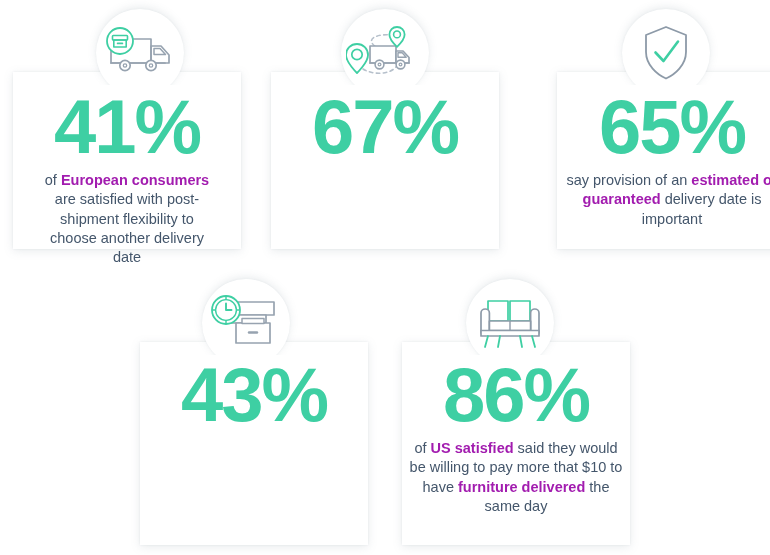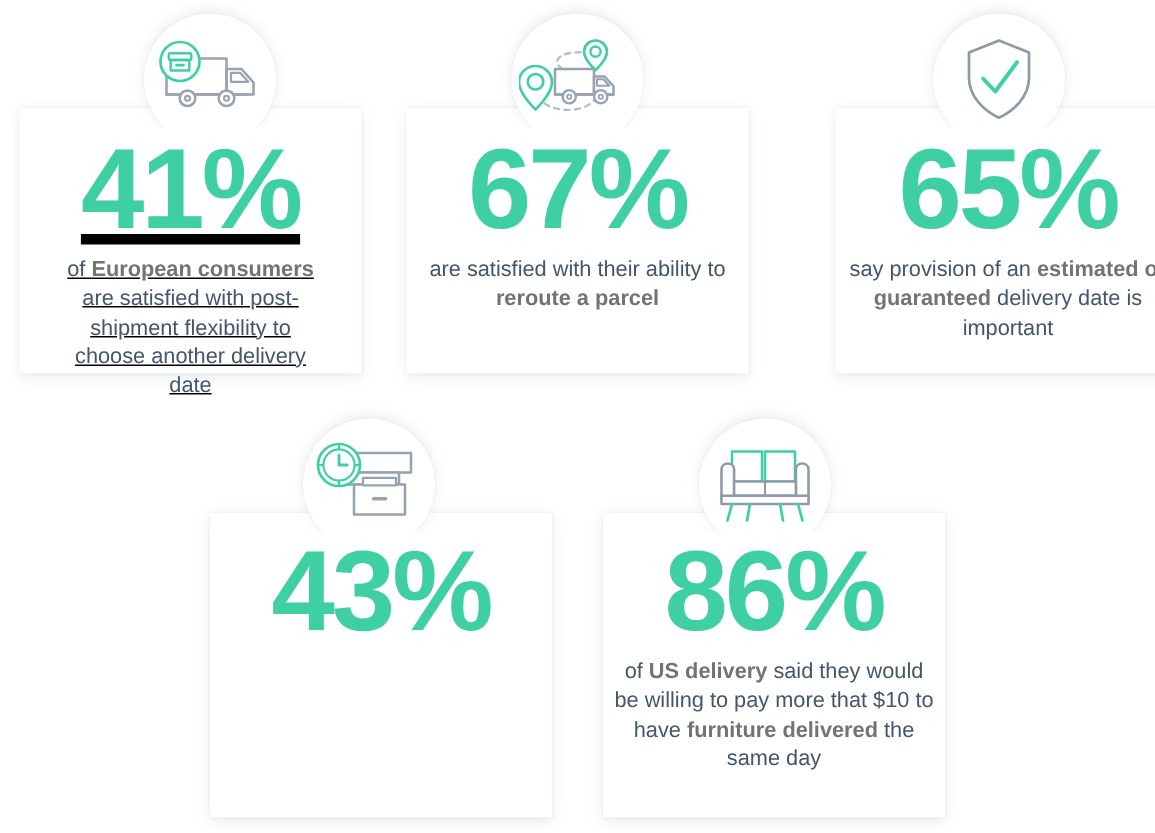--- a/index.html
+++ b/index.html
@@ -90,27 +90,27 @@
     color: #44566B;
     font-size: 14.5px;
     line-height: 1.33;
     text-align: center;
     margin: 0;
     padding: 0 14px;
     box-sizing: border-box;
   }
   .stat-caption b {
     font-weight: 700;
-    color: #737373;
+    color: #a21caf;
   }
 
   
   #card-1 { left: 13px;  top: 72px;  width: 228px; height: 177px; }
   #card-1 .icon-badge { left: 83px; top: -63px; }
-  #card-1 .card-inner { padding-top: 19px; text-decoration: underline; }
+  #card-1 .card-inner { padding-top: 19px; }
   #card-1 .stat-caption { padding: 0 22px; }
 
   #card-2 { left: 271px; top: 72px; width: 228px; height: 177px; }
   #card-2 .icon-badge { left: 70px; top: -63px; }
   #card-2 .card-inner { padding-top: 19px; }
 
   #card-3 { left: 557px; top: 72px; width: 230px; height: 177px; }
   #card-3 .icon-badge { left: 65px; top: -63px; }
   #card-3 .card-inner { padding-top: 19px; }
   #card-3 .stat-caption { padding: 0 8px; }
@@ -181,21 +181,20 @@
 
         <path d="M51 2 C 55.3 2, 58.6 5.3, 58.6 9.6 C 58.6 14.8, 51 21.8, 51 21.8 C 51 21.8, 43.4 14.8, 43.4 9.6 C 43.4 5.3, 46.7 2, 51 2 Z" stroke="#3ECFA3" stroke-width="1.8" fill="#fff" stroke-linejoin="round"></path>
         <circle cx="51" cy="9.4" r="3.4" stroke="#3ECFA3" stroke-width="1.6" fill="none"></circle>
       </svg>
       <span class="badge-mask"></span>
     </div>
     <div class="card-inner">
       <div class="stat-number-wrap">
         <div class="stat-number">67%</div>
       </div>
-      <p class="stat-caption">are satisfied with their ability to <b>reroute a parcel</b></p>
     </div>
   </div>
 
   <div class="stat-card" id="card-3">
     <div class="icon-badge">
       <svg width="48" height="56" viewBox="0 0 48 56" fill="none">
         <path d="M24 2 L 44 10 V 27 C 44 40, 33 49.5, 24 53.5 C 15 49.5, 4 40, 4 27 V 10 Z" stroke="#8D9AA8" stroke-width="1.8" fill="#fff" stroke-linejoin="round"></path>
         <path d="M13.5 27.5 L 21.5 36 L 36 16.5" stroke="#3ECFA3" stroke-width="2.6" fill="none" stroke-linecap="round" stroke-linejoin="round"></path>
       </svg>
       <span class="badge-mask"></span>
@@ -252,17 +251,17 @@
         <path d="M22 39 L 20 50" stroke="#3ECFA3" stroke-width="1.8" stroke-linecap="round"></path>
         <path d="M42 39 L 44 50" stroke="#3ECFA3" stroke-width="1.8" stroke-linecap="round"></path>
         <path d="M54 39 L 57 50" stroke="#3ECFA3" stroke-width="1.8" stroke-linecap="round"></path>
       </svg>
       <span class="badge-mask"></span>
     </div>
     <div class="card-inner">
       <div class="stat-number-wrap">
         <div class="stat-number">86%</div>
       </div>
-      <p class="stat-caption">of <b>US delivery</b> said they would be willing to pay more that $10 to have <b>furniture delivered</b> the same day</p>
+      <p class="stat-caption">of <b>US satisfied</b> said they would be willing to pay more that $10 to have <b>furniture delivered</b> the same day</p>
     </div>
   </div>
 
 </div>
 
 </body></html>

